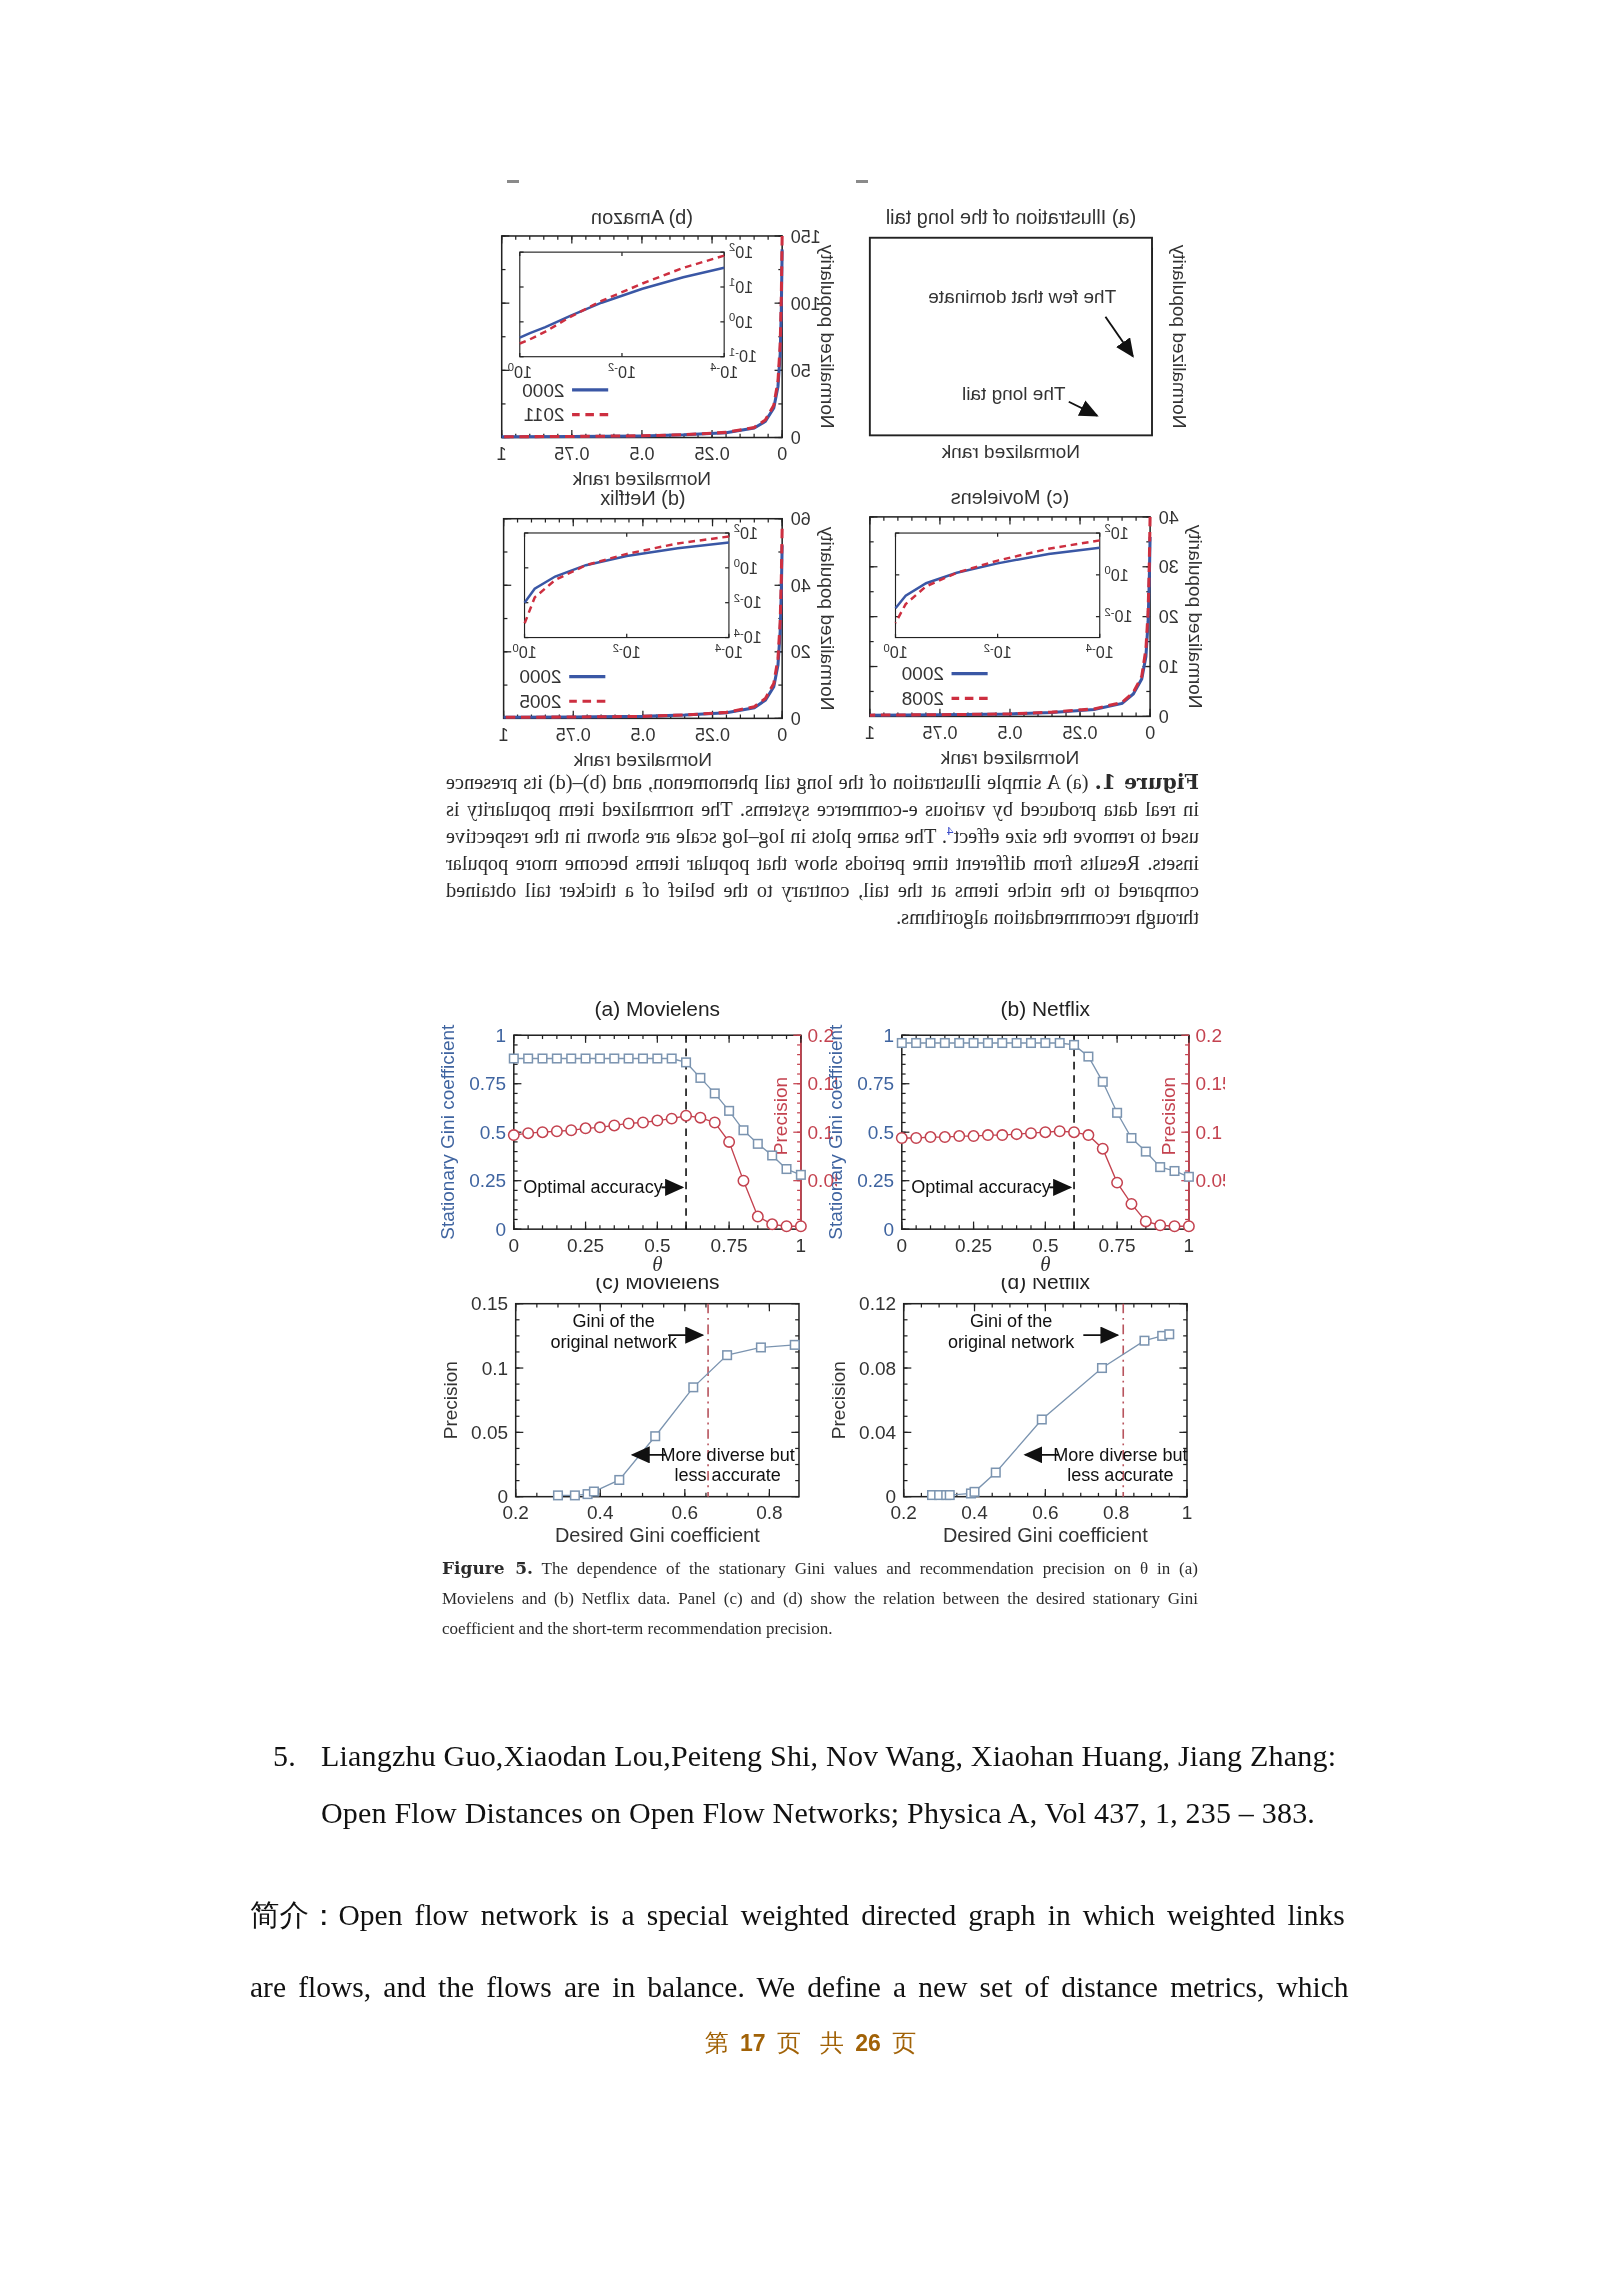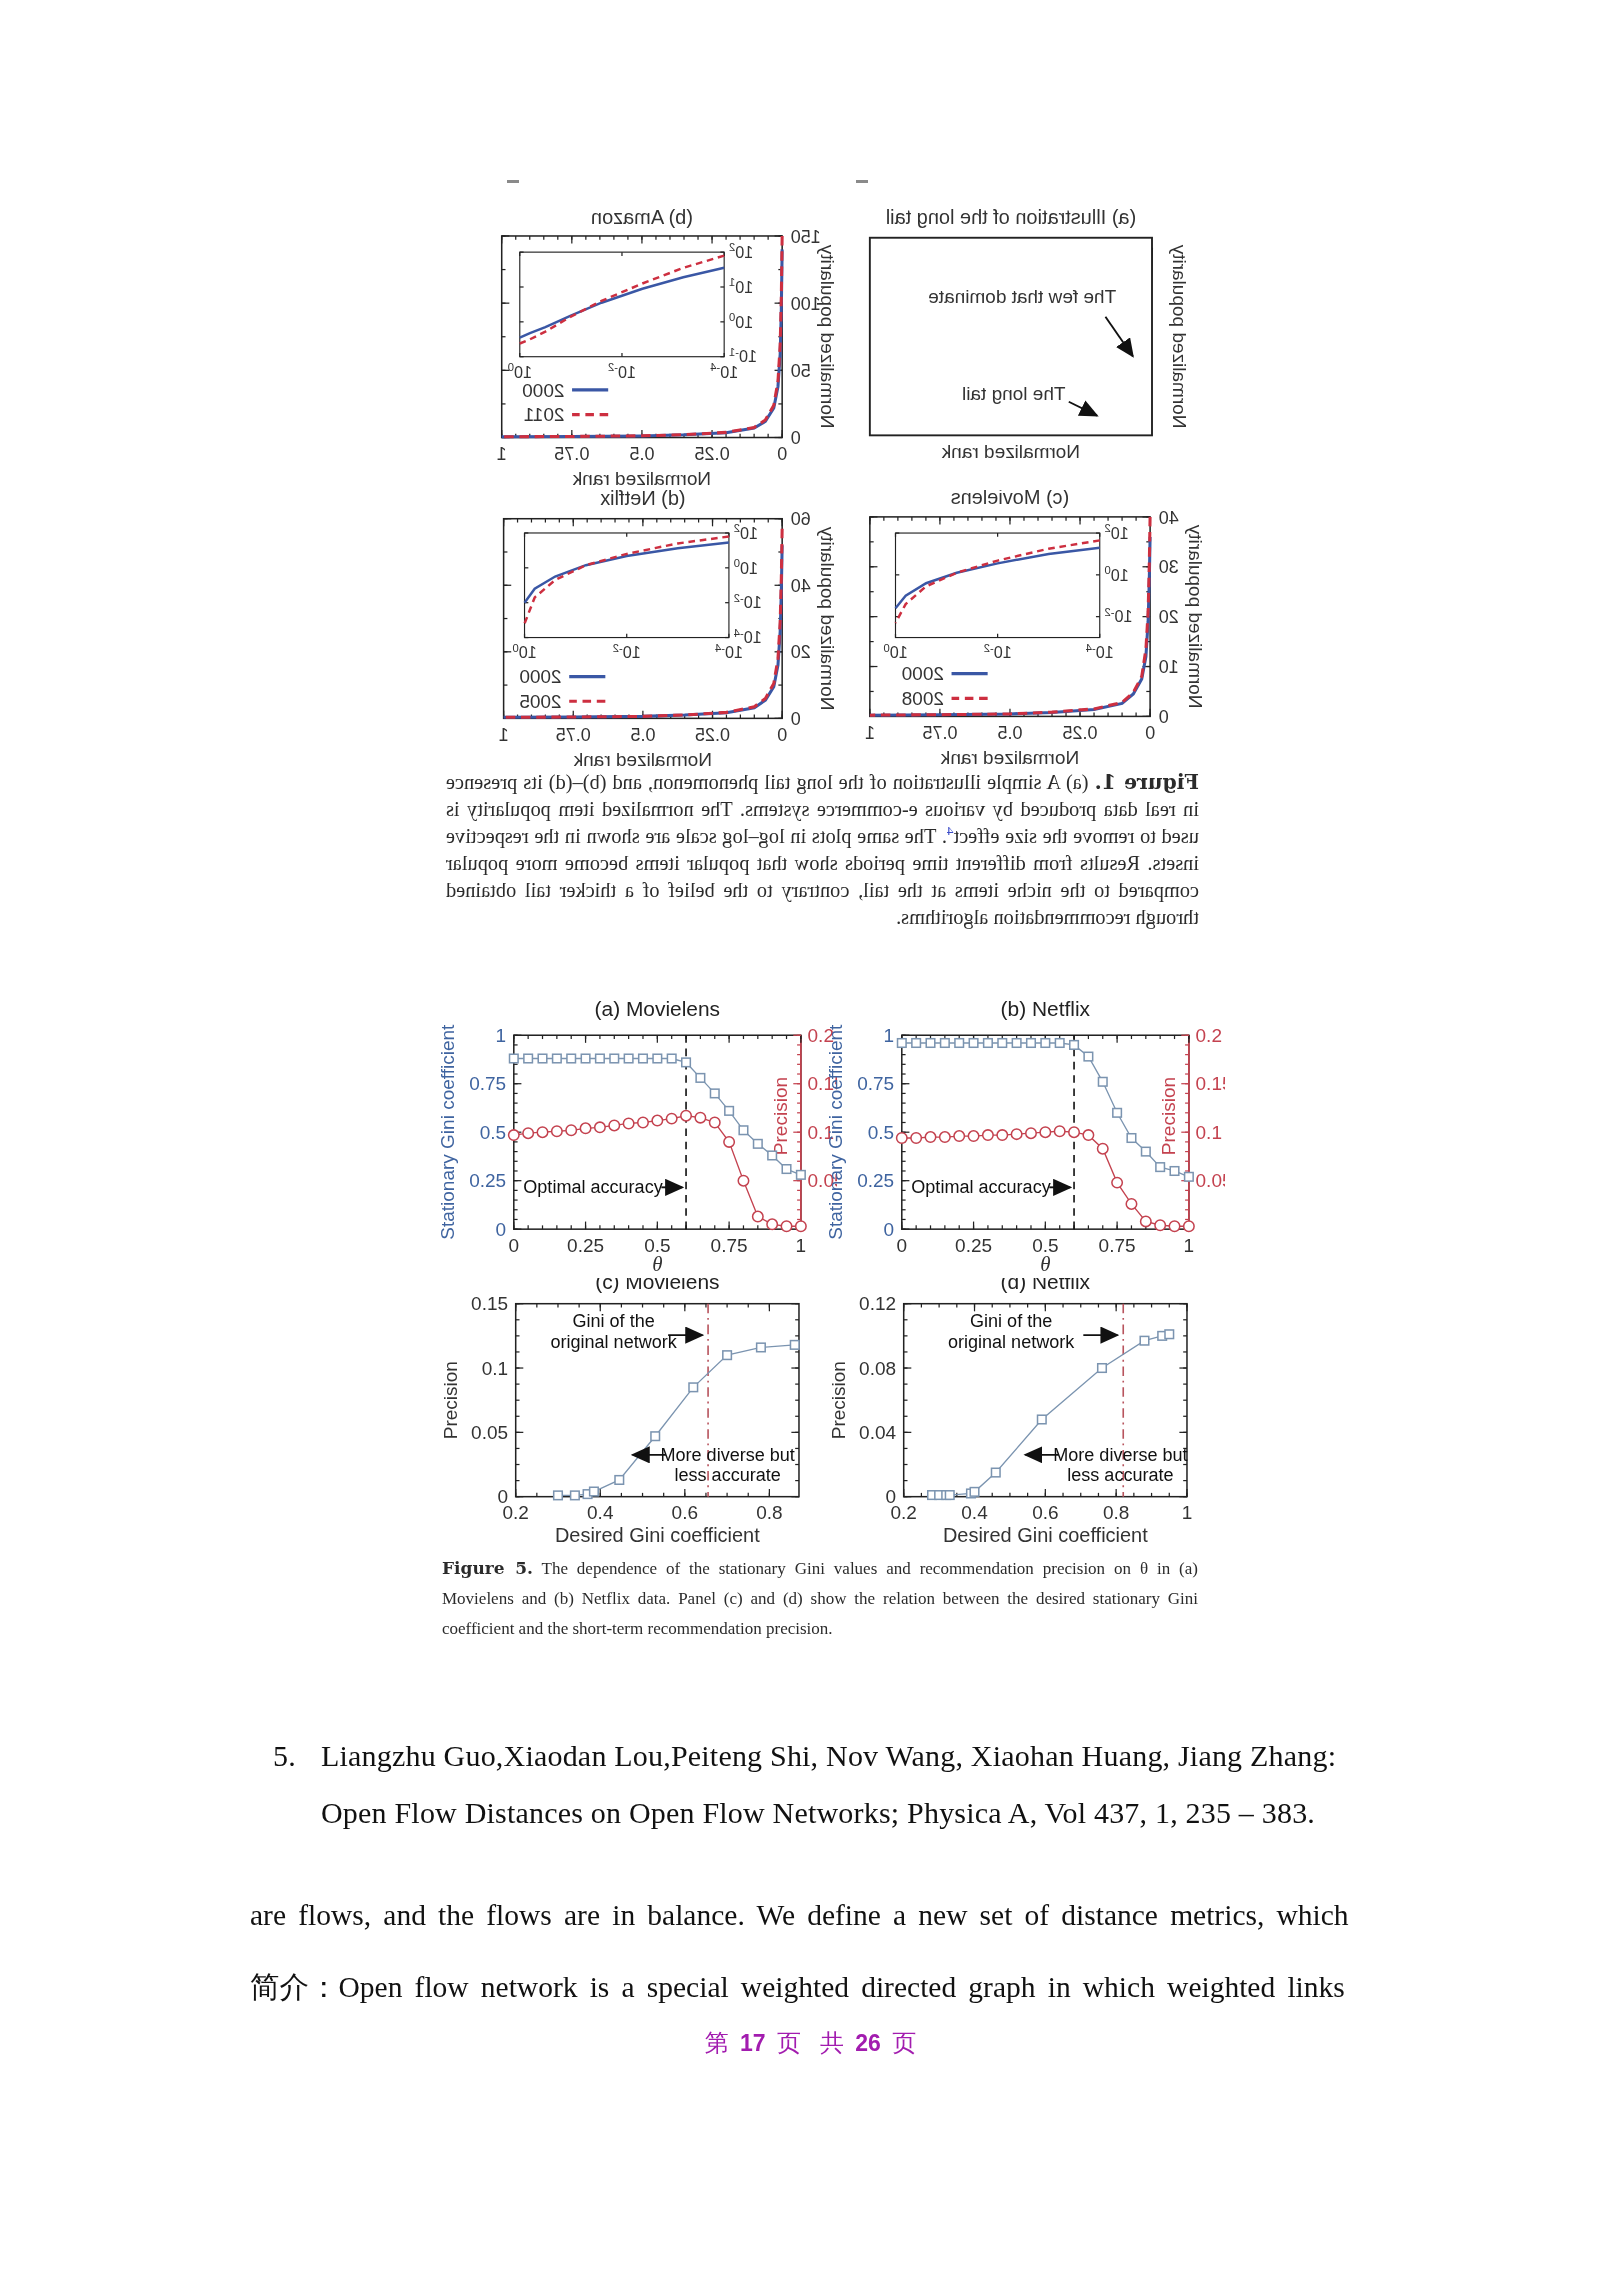--- a/index.html
+++ b/index.html
@@ -21,21 +21,21 @@
         text-align:justify;color:#2b2b2b;}
   .cap5 b{font-family:"DejaVu Serif",serif;}
   .ref5{position:absolute;left:273px;top:1727px;width:1122px;font-size:30px;line-height:57px;
         letter-spacing:0.2px;color:#111;}
   .ref5 .refnum{position:absolute;left:0;top:0;}
   .ref5 .reflines{margin-left:48px;}
   .ref5 .reflines div{white-space:nowrap;}
   .intro{position:absolute;left:250px;top:1879px;width:1137px;font-size:29.5px;line-height:72px;
          color:#111;word-spacing:4.8px;}
   .intro div{white-space:nowrap;}
-  .footer{position:absolute;left:0;top:2027px;width:1621px;text-align:center;font-size:24px;color:#a21caf;}
+  .footer{position:absolute;left:0;top:2027px;width:1621px;text-align:center;font-size:24px;color:#a16207;}
   .footer .num{font-family:"Liberation Sans",sans-serif;font-size:23px;margin:0 9.5px;}
   .footer .zh{margin:0 1.9px;}
   .footer .gap{margin-left:17px;}
 </style>
 </head>
 <body>
 
 <div class="page">
 
   <div id="fig1wrap" class="mirror">
@@ -1011,22 +1011,22 @@
 
   <div class="ref5">
     <div class="refnum">5.</div>
     <div class="reflines">
       <div>Liangzhu Guo,Xiaodan Lou,Peiteng Shi, Nov Wang, Xiaohan Huang, Jiang Zhang:</div>
       <div>Open Flow Distances on Open Flow Networks; Physica A, Vol 437, 1, 235 – 383.</div>
     </div>
   </div>
 
   <div class="intro">
+    <div>简介：Open flow network is a special weighted directed graph in which weighted links</div>
     <div>are flows, and the flows are in balance. We define a new set of distance metrics, which</div>
-    <div>简介：Open flow network is a special weighted directed graph in which weighted links</div>
   </div>
 
   <div class="footer">
     <span class="zh">第</span><b class="num">17</b><span class="zh">页</span><span class="zh gap">共</span><b class="num">26</b><span class="zh">页</span>
   </div>
 
 </div>
 
 
 </body></html>

